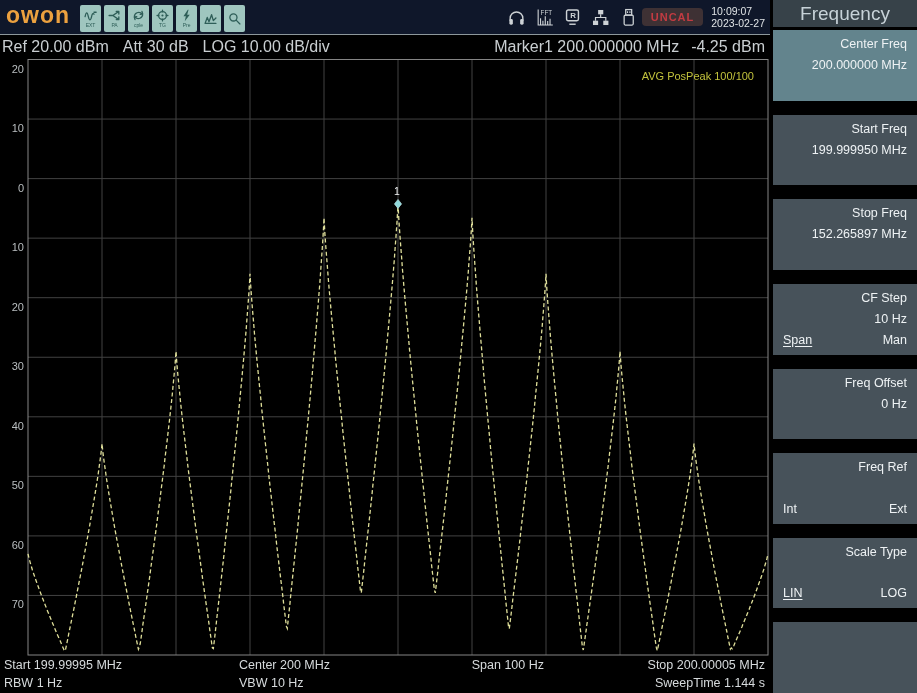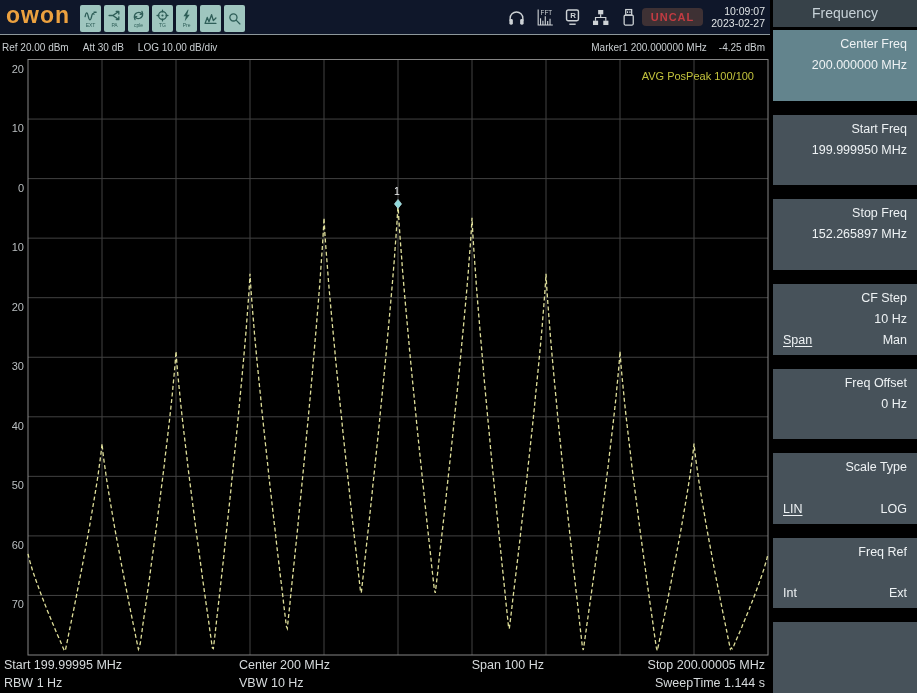--- a/index.html
+++ b/index.html
@@ -12,37 +12,37 @@
   .logo{font-size:23px;font-weight:bold;letter-spacing:1px;color:#eca13f;margin:0 10px 4px 6px;text-transform:lowercase;}
   .tbtns{display:flex;gap:3px;align-items:flex-start;margin-top:3px;}
   .tbtn{width:21px;height:27px;background:#9fc6bf;border-radius:2px;display:flex;flex-direction:column;
         align-items:center;justify-content:center;color:#2e5e58;cursor:pointer;}
   .tbtn svg{width:13px;height:13px;display:block;}
   .tlbl{font-size:5px;line-height:6px;letter-spacing:0;}
   .statusicons{display:flex;align-items:center;gap:9px;margin-left:auto;color:#cdd2d5;}
   .sicon svg{width:19px;height:19px;display:block;}
   .uncal{background:#3e3134;color:#c23b42;font-size:11px;font-weight:bold;letter-spacing:1px;
          padding:3px 9px;border-radius:4px;margin-left:4px;}
-  .clock{font-size:10.5px;line-height:12px;text-align:right;color:#dfe3e5;margin-left:8px;margin-right:5px;}
+  .clock{font-size:10.5px;line-height:12px;text-align:left;color:#dfe3e5;margin-left:8px;margin-right:5px;}
   
   .annot{height:24px;display:flex;align-items:center;justify-content:space-between;
-         font-size:10px;color:#c9ced1;padding:0 5px 0 2px;}
+         font-size:16px;color:#c9ced1;padding:0 5px 0 2px;}
   .annot .grp span{margin-right:14px;}
   .annot .mk span{margin-left:12px;}
   
   .plotwrap{height:597px;position:relative;}
   
   .footer{height:37px;display:grid;grid-template-columns:235px 160px 150px auto;
           grid-auto-rows:18px;font-size:12.5px;color:#d6dadc;padding-left:4px;align-items:center;}
   .footer .r{text-align:right;padding-right:5px;}
   .footer .c2{text-align:left;padding-right:3px;}
   
   .sidebar{width:144px;margin-left:3px;display:flex;flex-direction:column;background:#000;}
   .shead{height:27px;line-height:27px;text-align:center;background:#374249;color:#c7d2d8;
-         font-size:14px;flex:none;}
+         font-size:19px;flex:none;}
   .sitems{flex:1;display:flex;flex-direction:column;gap:14px;margin-top:3px;}
   .scell{flex:1;background:#47525a;display:flex;flex-direction:column;padding:7px 10px 8px 10px;
          box-sizing:border-box;color:#eef2f4;font-size:12.5px;cursor:pointer;}
   .scell.sel{background:#63848d;}
   .scell.empty{cursor:default;}
   .slabel{text-align:right;}
   .svalue{text-align:right;margin-top:7px;}
   .stoggle{margin-top:auto;display:flex;justify-content:space-between;}
   .stoggle .ul{text-decoration:underline;text-underline-offset:2px;}
 </style>
@@ -226,29 +226,29 @@
           <div class="stoggle">
             <span class="ul">Span</span>
             <span class="">Man</span>
           </div>
         </div>
         <div class="scell">
           <div class="slabel">Freq Offset</div>
           <div class="svalue">0 Hz</div>
         </div>
         <div class="scell">
+          <div class="slabel">Freq Ref</div>
+          <div class="stoggle">
+            <span class="">Int</span>
+            <span class="">Ext</span>
+          </div>
+        </div>
+        <div class="scell">
           <div class="slabel">Scale Type</div>
           <div class="stoggle">
             <span class="ul">LIN</span>
             <span class="">LOG</span>
           </div>
         </div>
-        <div class="scell">
-          <div class="slabel">Freq Ref</div>
-          <div class="stoggle">
-            <span class="">Int</span>
-            <span class="">Ext</span>
-          </div>
-        </div>
         <div class="scell empty"></div>
       </div>
   </div>
 </div>
 
 </body></html>

